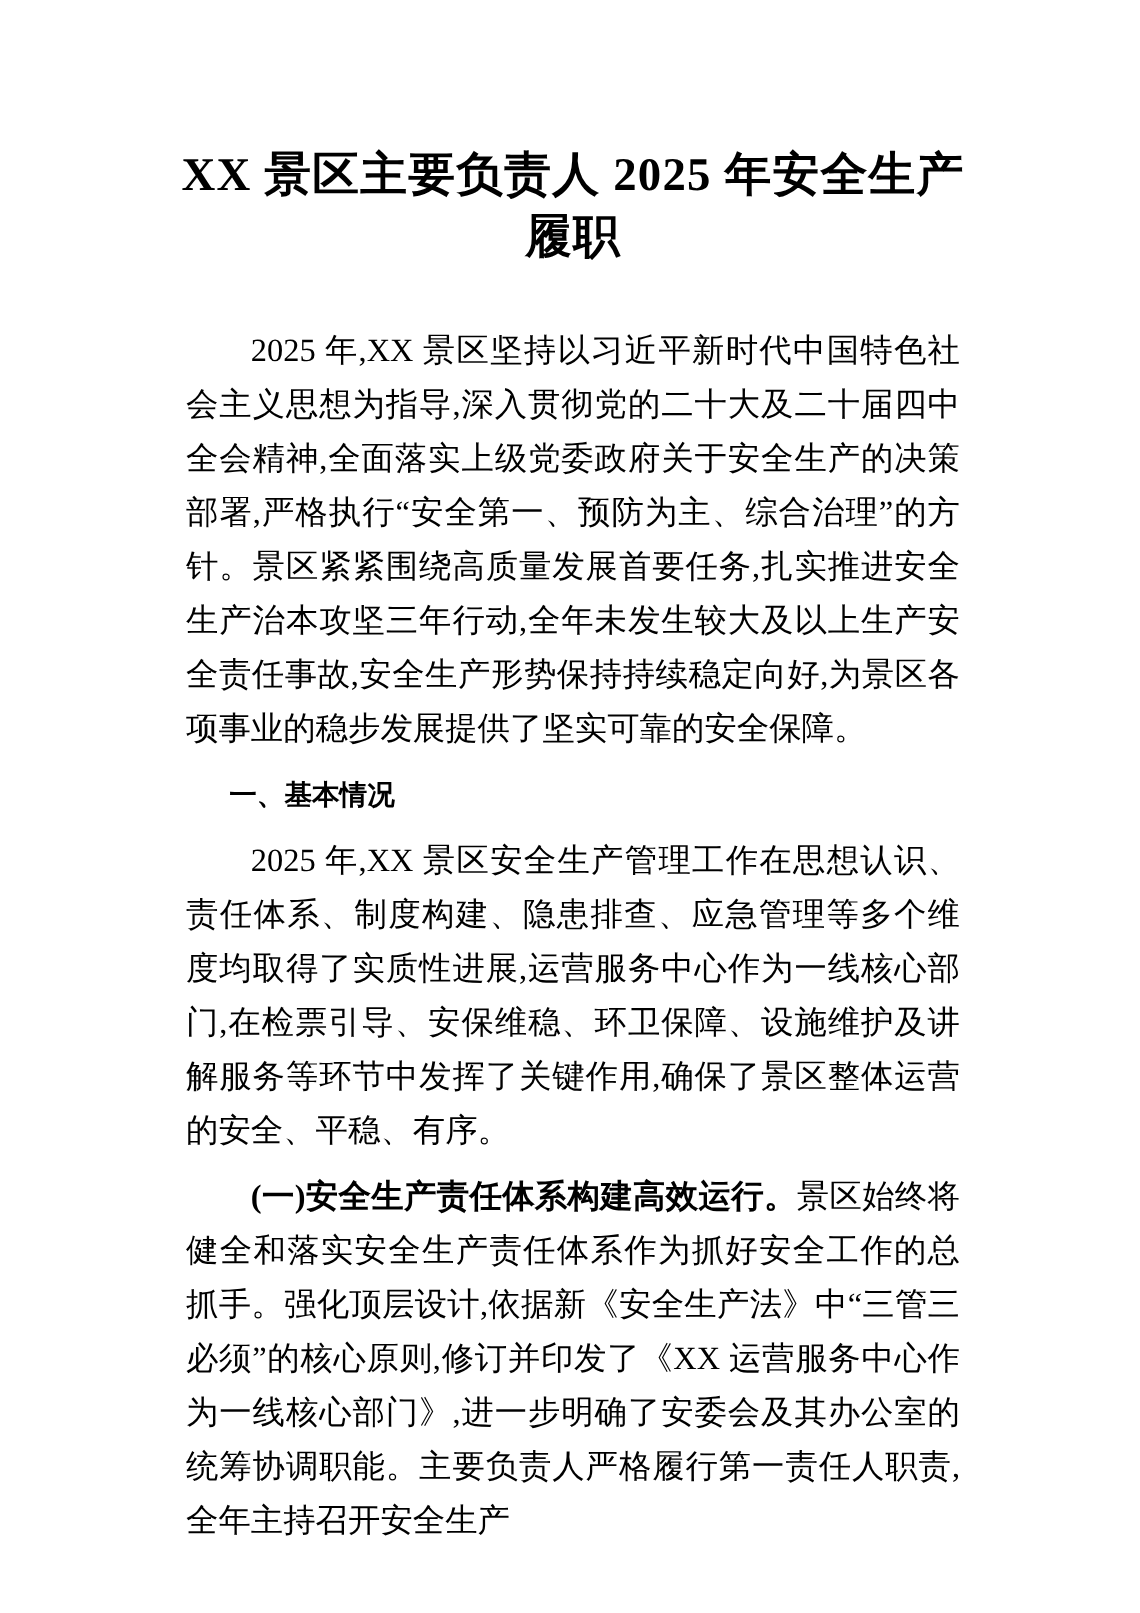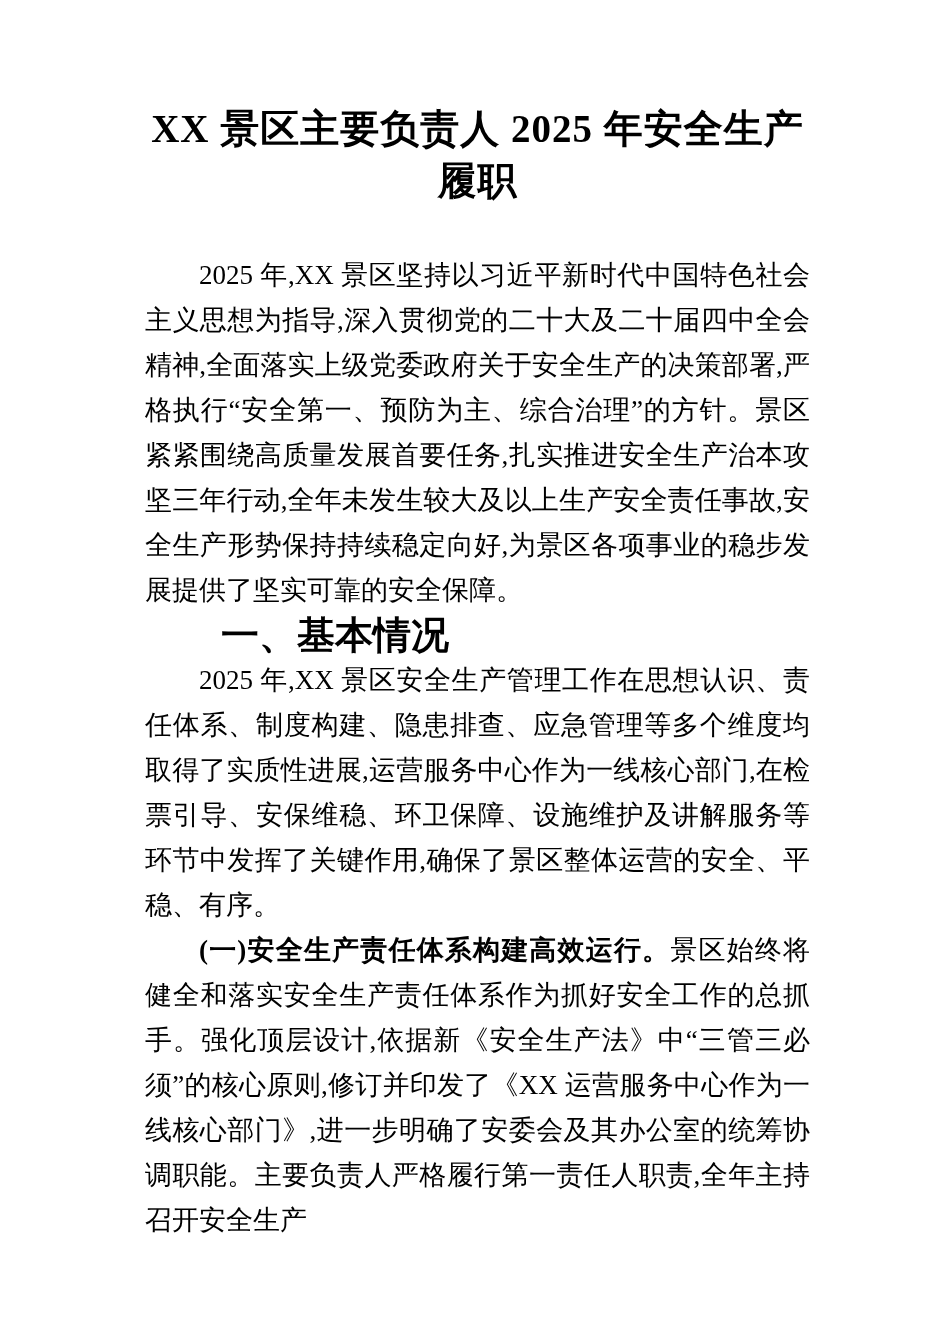--- a/index.html
+++ b/index.html
@@ -12,47 +12,47 @@
     width: 950px;
     height: 1344px;
     background: #ffffff;
     color: #000000;
     overflow: hidden;
     font-family: "Liberation Serif", "DejaVu Serif", serif;
   }
   .content {
     position: absolute;
     left: 145px;
-    top: 0;
+    top: 17px;
     width: 665px;
   }
   .doc-title {
     margin: 103px 0 0 0;
     text-align: center;
     font-weight: 700;
     font-size: 39px;
     line-height: 52px;
     letter-spacing: 1px;
     font-family: "Liberation Serif", "DejaVu Serif", serif;
   }
   .doc-body {
     margin-top: 46px;
     font-size: 27px;
     line-height: 45px;
     text-align: justify;
     text-justify: inter-character;
   }
   p.para {
-    margin: 0;
+    margin: 10px;
     text-indent: 2em;
     word-break: break-all;
   }
   h2.section-heading {
     margin: 0;
-    font-size: 38px;
+    font-size: 23px;
     line-height: 45px;
     font-weight: 700;
     text-indent: 2em;
     font-family: "Liberation Sans", "DejaVu Sans", sans-serif;
   }
   .lead-bold {
     font-weight: 700;
     font-family: Liberation Serif, serif;
   }
 </style>

